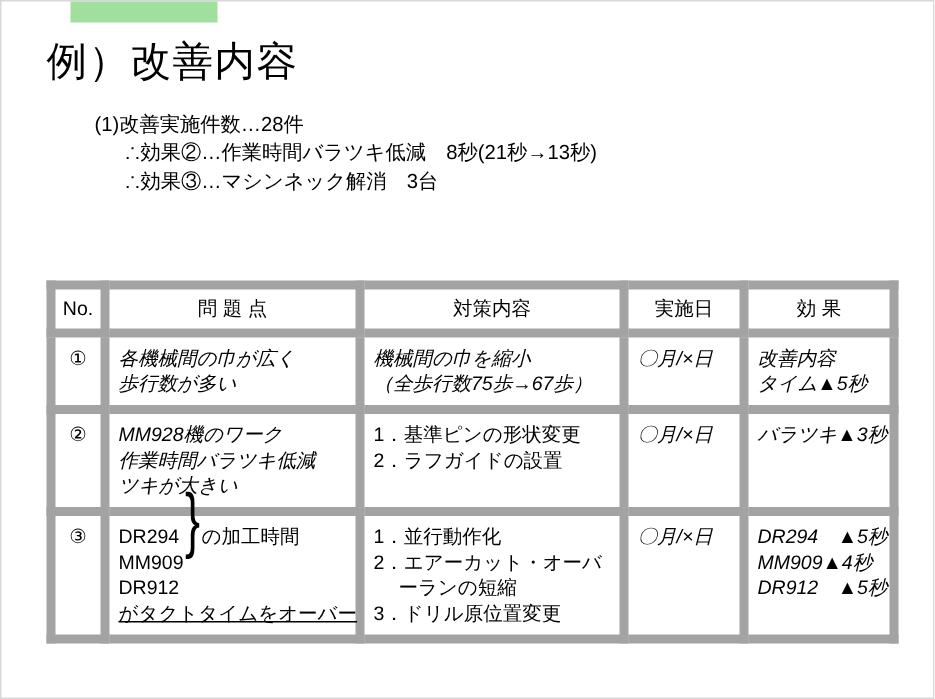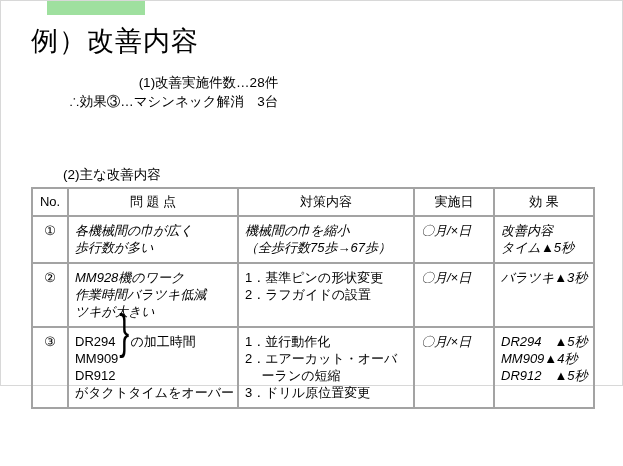--- a/index.html
+++ b/index.html
@@ -11,21 +11,21 @@
     height: 466px;
     background: #ffffff;
     font-family: "Liberation Sans", sans-serif;
     color: #000000;
     overflow: hidden;
     position: relative;
   }
   .page {
     position: relative;
     width: 623px;
-    height: 386px;
+    height: 466px;
     box-sizing: border-box;
     border: 1px solid #d8d8d8;
   }
   .green-bar {
     position: absolute;
     left: 46px;
     top: 0px;
     width: 98px;
     height: 14px;
     background: #9fe09f;
@@ -34,25 +34,24 @@
     position: absolute;
     left: 30px;
     top: 22px;
     font-size: 27px;
     font-weight: normal;
     letter-spacing: 1px;
     white-space: nowrap;
   }
   .sec1 {
     position: absolute;
-    left: 48px;
+    left: 62px;
     top: 72px;
     font-size: 13.5px;
     white-space: nowrap;
-    text-align: right;
   }
   .sec1 .line {
     line-height: 19px;
   }
   .indent1 {
     padding-left: 20px;
   }
   .sec2-label {
     position: absolute;
     left: 62px;
@@ -63,21 +62,21 @@
   table.main {
     position: absolute;
     left: 30px;
     top: 186px;
     width: 562px;
     border-collapse: collapse;
     font-size: 13px;
     table-layout: fixed;
   }
   table.main th, table.main td {
-    border: 2px solid #a3a3a3;
+    border: 6px solid #a3a3a3;
     vertical-align: top;
     padding: 5px 6px 6px 6px;
     line-height: 17px;
   }
   table.main th {
     text-align: center;
     font-weight: normal;
     padding: 4px 4px 5px 4px;
     vertical-align: middle;
   }
@@ -116,37 +115,38 @@
     line-height: 17px;
     margin: 0 1px 0 1px;
     transform: scaleY(1.6);
     display: inline-block;
   }
   .brace-tail {
     white-space: nowrap;
   }
   .row3-last {
     white-space: nowrap;
+    text-decoration: underline;
   }
 </style>
 </head>
 <body>
 
 <div class="page">
 
   <div class="green-bar"></div>
 
   <div class="title">例）改善内容</div>
 
   <div class="sec1">
     <div class="line">(1)改善実施件数…28件</div>
+    <div class="line indent1">∴効果②…作業時間バラツキ低減　8秒(21秒→13秒)</div>
     <div class="line indent1">∴効果③…マシンネック解消　3台</div>
   </div>
 
-  <div class="sec2-label">(2)主な改善内容</div>
 
   <table class="main">
     <colgroup>
       <col class="col-no">
       <col class="col-prob">
       <col class="col-meas">
       <col class="col-date">
       <col class="col-eff">
     </colgroup>
     <thead>

